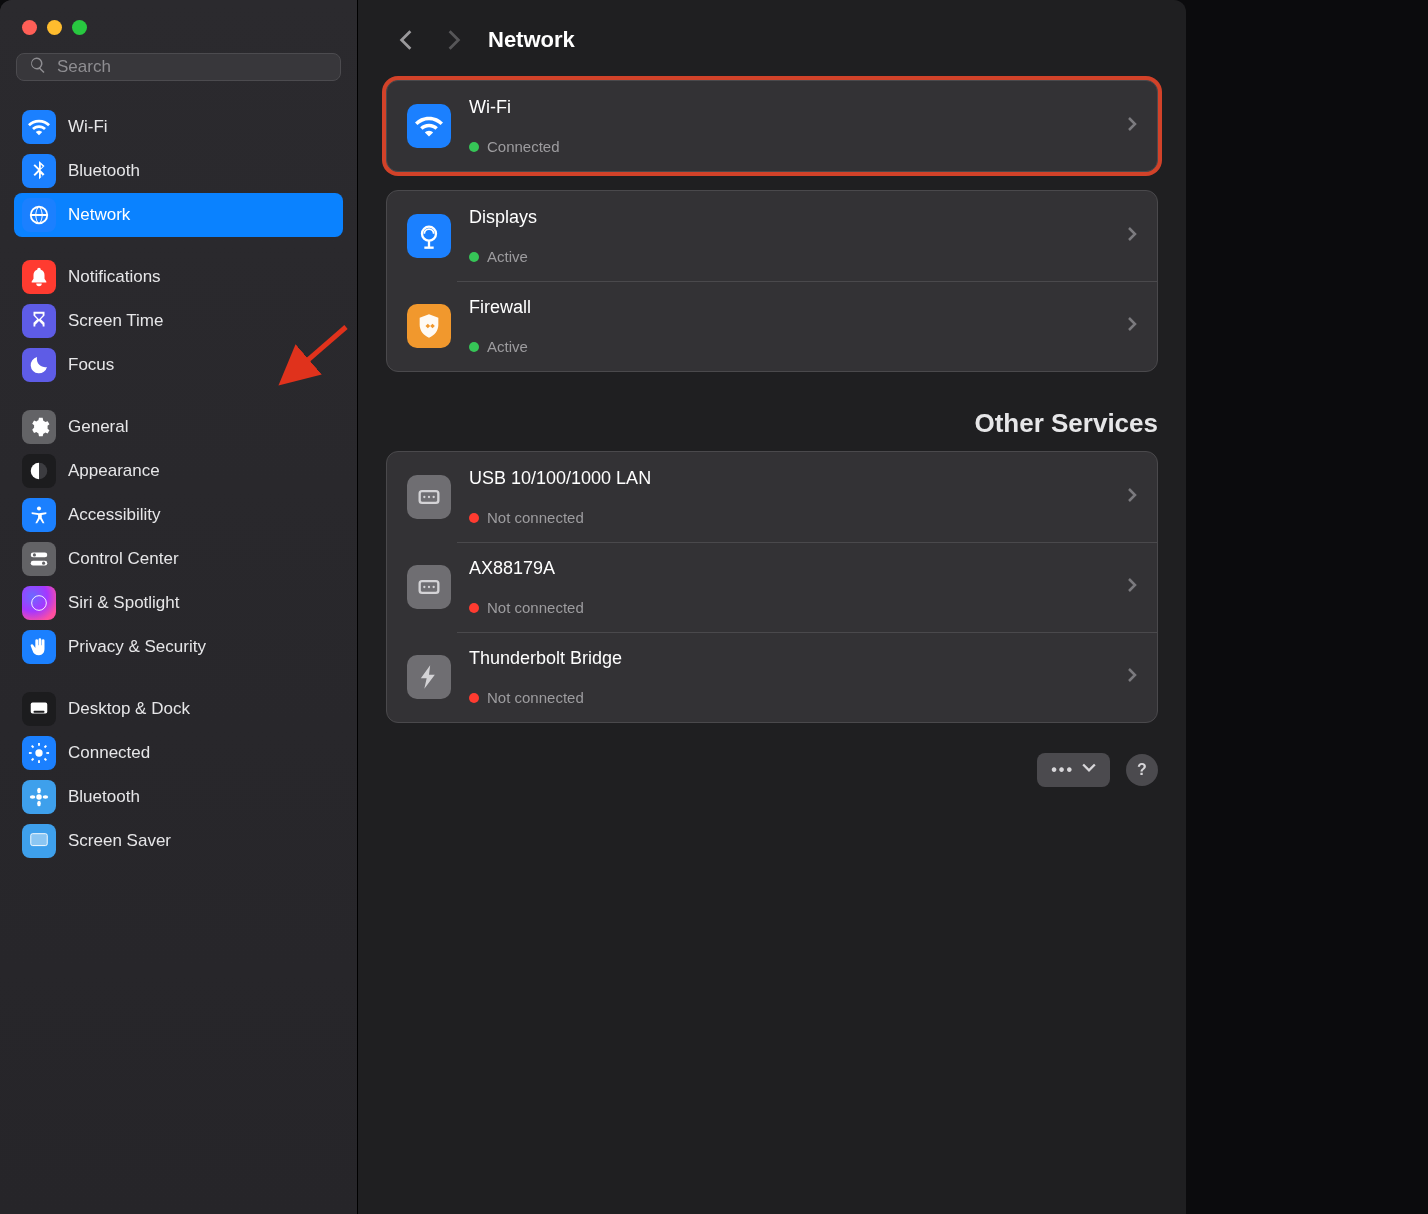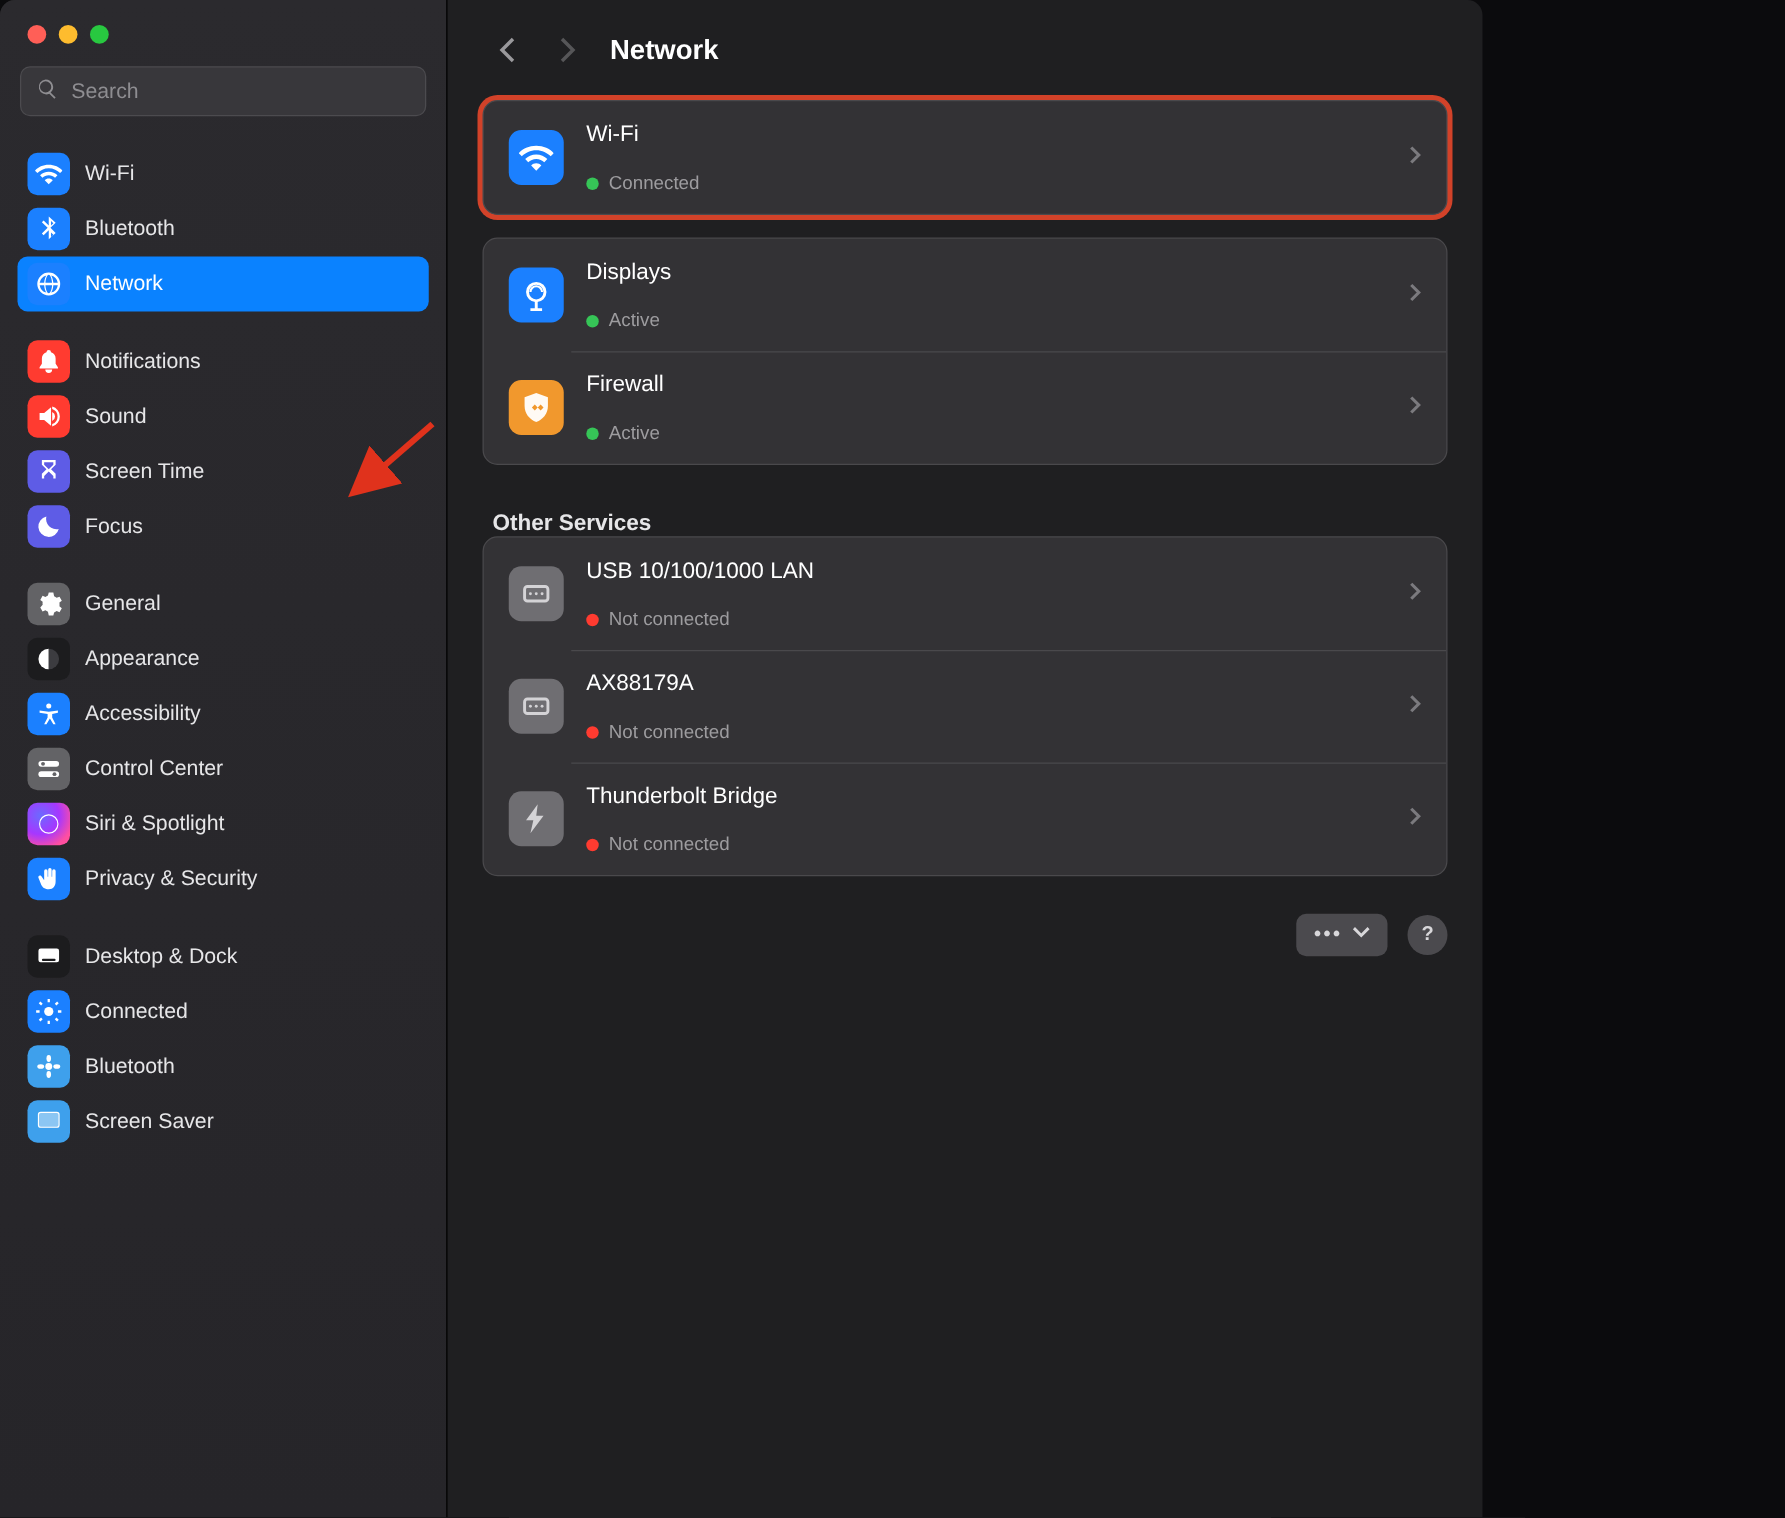--- a/index.html
+++ b/index.html
@@ -42,21 +42,21 @@
     display:flex;flex-direction:column;
   }
   .traffic{display:flex;gap:10px;padding:20px 0 0 22px;}
   .dot{width:15px;height:15px;border-radius:50%;}
   .dot.r{background:#ff5f57;}
   .dot.y{background:#febc2e;}
   .dot.g{background:#28c840;}
   .search-wrap{padding:18px 16px 14px 16px;}
   .search{
     background:#38373b;border:1px solid #4c4b4f;border-radius:8px;
-    height:40px;display:flex;align-items:center;padding:0 12px;gap:8px;
+    height:28px;display:flex;align-items:center;padding:0 12px;gap:8px;
   }
   .search svg{width:18px;height:18px;fill:#8e8d91;flex:none;}
   .search input{
     flex:1;background:transparent;border:none;outline:none;
     color:var(--text);font-size:17px;
   }
   .search input::placeholder{color:#8e8d91;}
   .sb-list{flex:1;overflow:auto;padding:4px 14px 0 14px;}
   .sb-group{margin:6px 0 18px 0;}
   .sb-item{
@@ -104,21 +104,21 @@
   .row-icon svg{width:28px;height:28px;fill:currentColor;}
   .ic-gray2{background:#6f6e72;color:#d4d3d6;}
   .row-main{flex:1;display:flex;flex-direction:column;gap:2px;}
   .row-title{font-size:18px;color:#fff;}
   .row-status{display:flex;align-items:center;gap:8px;font-size:15px;color:var(--text-dim);margin-top:18px;}
   .status-dot{width:10px;height:10px;border-radius:50%;}
   .status-green{background:var(--green);}
   .status-red{background:#ff3b30;}
   .chev{color:#7b7a7e;flex:none;}
   .chev svg{width:10px;height:16px;stroke:currentColor;fill:none;stroke-width:2.5;}
-  .section-label{font-size:18px;font-weight:600;margin:36px 0 0 8px;}
+  .section-label{font-size:26px;font-weight:600;margin:36px 0 12px 8px;text-align:right;}
   .footer{display:flex;justify-content:flex-end;gap:16px;margin-top:30px;align-items:center;}
   .pill{
     background:#4b4a4e;border-radius:8px;height:34px;padding:0 14px;
     display:flex;align-items:center;gap:8px;color:#d8d7da;
   }
   .pill svg{width:14px;height:14px;fill:currentColor;}
   .help{
     width:32px;height:32px;border-radius:50%;background:#4b4a4e;color:#d8d7da;
     display:flex;align-items:center;justify-content:center;font-weight:700;
   }
@@ -179,28 +179,20 @@
       </div>
 
       <div class="sb-group">
         <div class="sb-item">
           <span class="sb-icon ic-red">
             <svg viewBox="0 0 24 24">
                 <path d="M12 2a2 2 0 012 2 6 6 0 014 5.7V14l2 3v1H4v-1l2-3V9.7A6 6 0 0110 4a2 2 0 012-2zm0 20a3 3 0 003-3H9a3 3 0 003 3z"></path>
               </svg>
           </span>
           <span>Notifications</span>
-        </div>
-        <div class="sb-item">
-          <span class="sb-icon ic-red">
-            <svg viewBox="0 0 24 24">
-                <path d="M4 9v6h4l6 5V4L8 9H4zm13.5 3a4.5 4.5 0 00-2.5-4v8a4.5 4.5 0 002.5-4zm-2.5-8.7v2.1a7 7 0 010 13.2v2.1a9 9 0 000-17.4z"></path>
-              </svg>
-          </span>
-          <span>Sound</span>
         </div>
         <div class="sb-item">
           <span class="sb-icon ic-purple">
             <svg viewBox="0 0 24 24">
                 <path d="M6 2h12v4l-4 4 4 4v4H6v-4l4-4-4-4V2zm2 2v2l4 4 4-4V4H8zm0 14h8v-2l-4-4-4 4v2z"></path>
               </svg>
           </span>
           <span>Screen Time</span>
         </div>
         <div class="sb-item">

